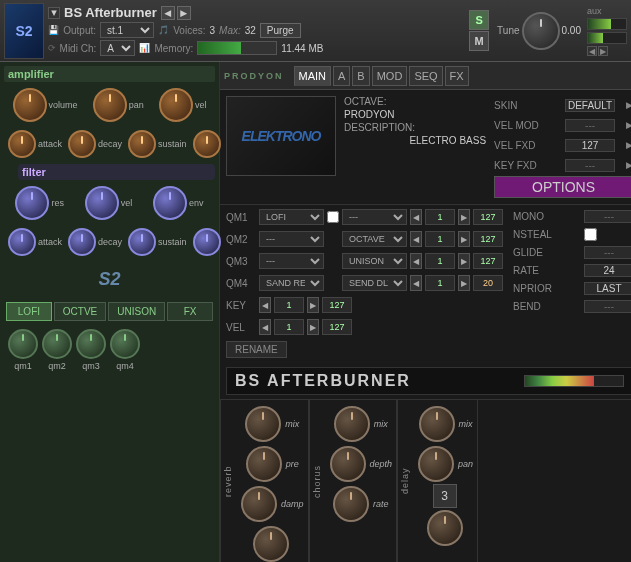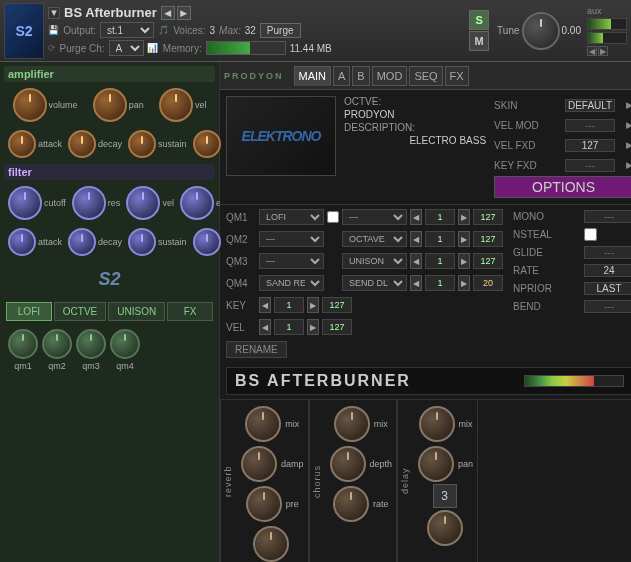--- a/index.html
+++ b/index.html
@@ -181,20 +181,21 @@
       text-align: center;
     }
 
     .filter-label {
       color: #ccaaff;
       font-size: 11px;
       font-weight: bold;
       padding: 2px 4px;
       background: #2a2a3a;
       border-radius: 4px;
+      margin-left: 14px;
     }
 
     .knob-filter {
       background: radial-gradient(circle at 35% 35%, #7777cc, #1a1a3a);
       border-color: #8888dd;
     }
     .knob-filter::after {
       background: #aaaaff;
     }
 
@@ -475,20 +476,21 @@
       width: 2px;
       height: 8px;
       background: #ccaa88;
       border-radius: 1px;
     }
 
     .fx-label {
       color: #aaa;
       font-size: 9px;
       text-align: right;
+      font-style: italic;
     }
 
     .fx-section-label {
       color: #888;
       font-size: 9px;
       writing-mode: vertical-rl;
       text-orientation: mixed;
       transform: rotate(180deg);
       letter-spacing: 1px;
       padding: 4px 2px;
@@ -578,21 +580,21 @@
       </select>
       <span style="color:#666;font-size:9px;">🎵</span>
       <span style="color:#888;font-size:10px;">Voices:</span>
       <span style="color:#ccc;font-size:10px;">3</span>
       <span style="color:#888;font-size:10px;font-style:italic;">Max:</span>
       <span style="color:#ccc;font-size:10px;">32</span>
       <button class="purge-btn">Purge</button>
     </div>
     <div class="flex-row gap-4" style="align-items:center;">
       <span style="color:#666;font-size:9px;">⟳</span>
-      <span style="color:#888;font-size:10px;">Purge Ch:</span>
+      <span style="color:#888;font-size:10px;">Midi Ch:</span>
       <select class="info-select" style="width:35px;">
         <option>A 1</option>
       </select>
       <span style="color:#666;font-size:9px;">📊</span>
       <span style="color:#888;font-size:10px;">Memory:</span>
       <div style="background:#333;border:1px solid #555;width:80px;height:14px;position:relative;">
         <div style="background:linear-gradient(to right,#226622,#44aa44);width:55%;height:100%;"></div>
       </div>
       <span style="color:#ccc;font-size:10px;">11.44 MB</span>
     </div>
@@ -659,24 +661,20 @@
         <span class="knob-label">sustain</span>
       </div>
       <div class="knob-item">
         <div class="knob knob-sm"></div>
         <span class="knob-label">release</span>
       </div>
     </div>
 
     <div class="filter-label">filter</div>
     <div class="knob-row">
-      <div class="knob-item">
-        <div class="knob knob-filter"></div>
-        <span class="knob-label">cutoff</span>
-      </div>
       <div class="knob-item">
         <div class="knob knob-filter"></div>
         <span class="knob-label">res</span>
       </div>
       <div class="knob-item">
         <div class="knob knob-filter"></div>
         <span class="knob-label">vel</span>
       </div>
       <div class="knob-item">
         <div class="knob knob-filter"></div>
@@ -742,21 +740,21 @@
       <button class="tab">MOD</button>
       <button class="tab">SEQ</button>
       <button class="tab">FX</button>
     </div>
 
     <div class="inst-info">
       <div class="inst-image">
         <span class="inst-image-text">ELEKTRONO</span>
       </div>
       <div class="inst-meta">
-        <span class="meta-line">OCTVE:</span>
+        <span class="meta-line">OCTAVE:</span>
         <span class="meta-line" style="color:#ccc;">PRODYON</span>
         <span class="meta-line">DESCRIPTION:</span>
         <span class="meta-line" style="color:#ccc;text-align:right;">ELECTRO BASS</span>
       </div>
       <div class="right-params">
 
         <div class="param-row">
           <span class="param-label">SKIN</span>
           <span class="param-value">DEFAULT</span>
           <span class="param-arrow">▶</span>
@@ -898,25 +896,25 @@
 
       <div style="display:flex;align-items:stretch;">
         <div class="fx-section-label">reverb</div>
         <div class="fx-column">
           <div class="knob-item">
             <div class="fx-knob"></div>
             <span class="fx-label">mix</span>
           </div>
           <div class="knob-item">
             <div class="fx-knob"></div>
-            <span class="fx-label">damp</span>
+            <span class="fx-label">pre</span>
           </div>
           <div class="knob-item">
             <div class="fx-knob"></div>
-            <span class="fx-label">pre</span>
+            <span class="fx-label">damp</span>
           </div>
           <div class="knob-item">
             <div class="fx-knob"></div>
 
           </div>
         </div>
       </div>
 
       <div style="display:flex;align-items:stretch;">
         <div class="fx-section-label">chorus</div>

